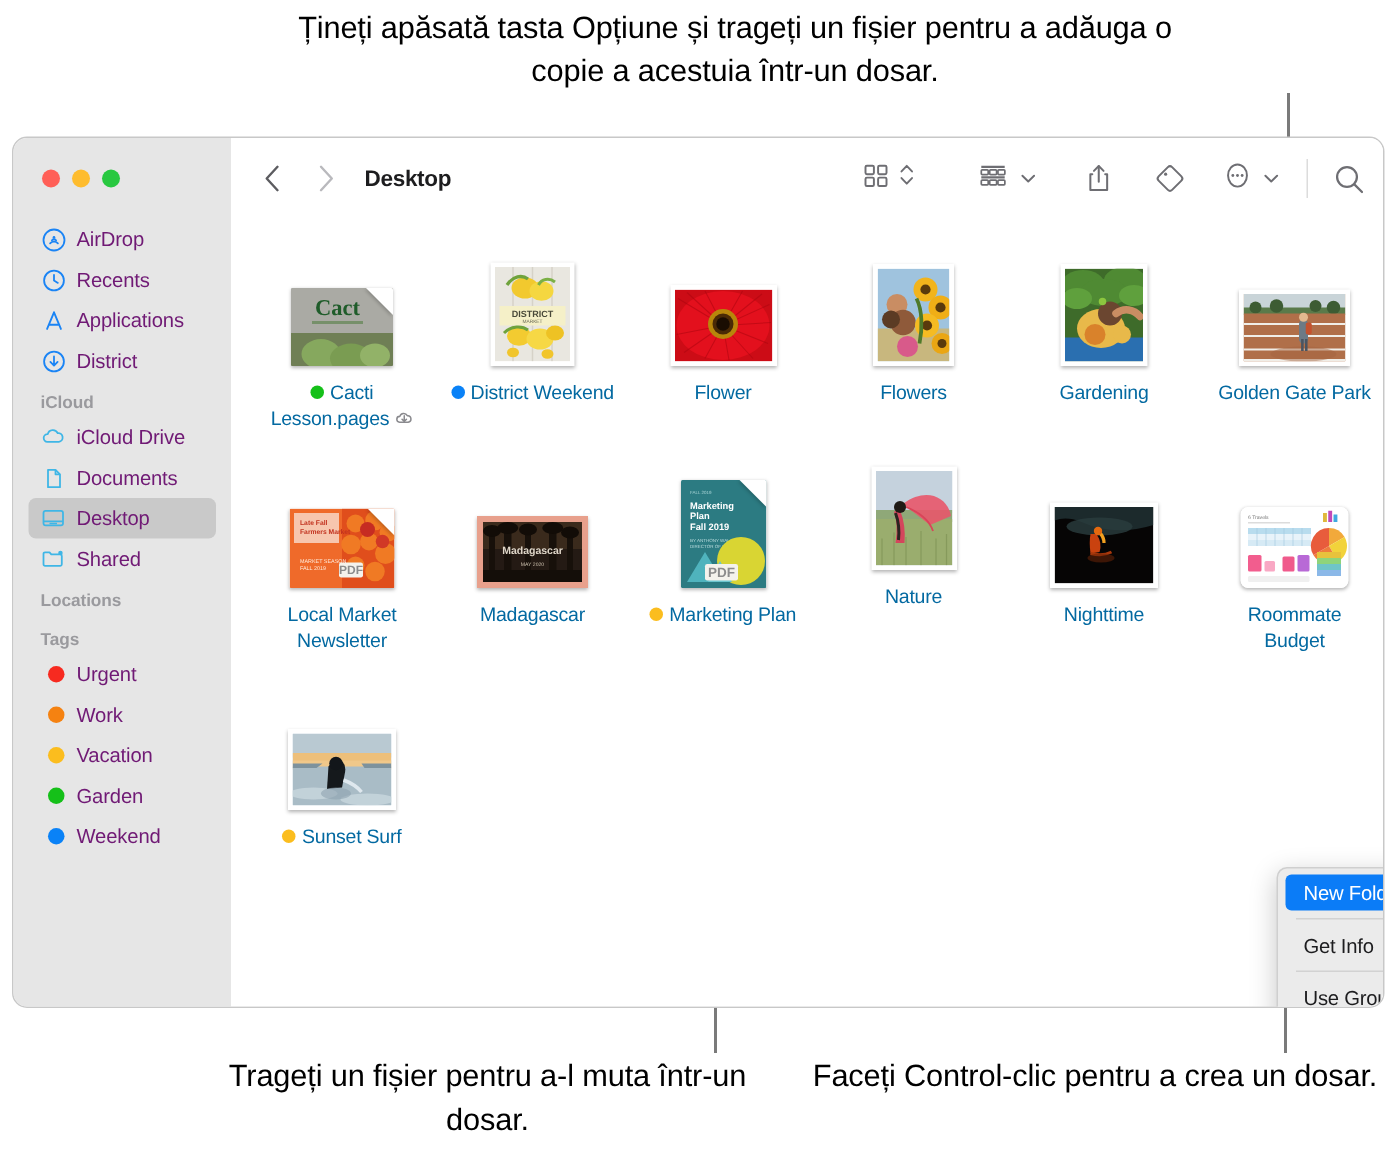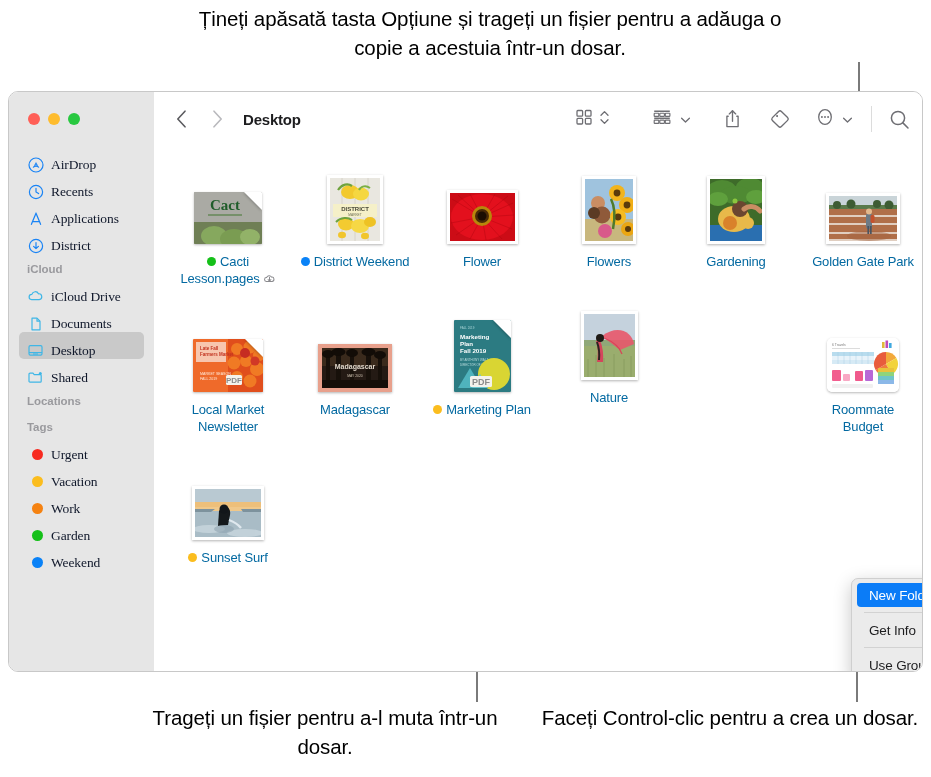--- a/index.html
+++ b/index.html
@@ -59,28 +59,27 @@
   }
   .light { width: 12px; height: 12px; border-radius: 50%; display:block; }
   .light.red    { background: #ff5f57; }
   .light.yellow { background: #febc2e; }
   .light.green  { background: #28c840; }
 
   .sb-group { padding: 0 10px; }
   .sb-item {
     height: 27px;
     display: flex;
-    align-items: flex-end;
+    align-items: center;
     gap: 7px;
     padding: 0 8px;
     border-radius: 5px;
     font-size: 13.5px;
-    color: #0f172a;
+    color: #701a75;
     letter-spacing: -0.1px;
-    font-family: Liberation Serif, serif;
   }
   .sb-item.selected { background: #c9c9c9; }
   .sb-item .ic { width: 17px; height: 17px; display: flex; align-items: center; justify-content: center; flex: 0 0 17px; }
   .sb-item .ic svg { display: block; }
   .sb-header {
     font-size: 11.5px;
     font-weight: 700;
     color: #9a9a9e;
     padding: 9px 8px 3px 8px;
     letter-spacing: -0.05px;
@@ -304,29 +303,29 @@
         <div class="sb-header" style="padding-top:11px;">Tags</div>
 
         <div class="sb-item">
           <span class="ic">
               <span class="dot" style="background:#f72a20"></span>
             </span>
           <span>Urgent</span>
         </div>
         <div class="sb-item">
           <span class="ic">
+              <span class="dot" style="background:#f58211"></span>
+            </span>
+          <span>Work</span>
+        </div>
+        <div class="sb-item">
+          <span class="ic">
               <span class="dot" style="background:#fbbd1e"></span>
             </span>
           <span>Vacation</span>
-        </div>
-        <div class="sb-item">
-          <span class="ic">
-              <span class="dot" style="background:#f58211"></span>
-            </span>
-          <span>Work</span>
         </div>
         <div class="sb-item">
           <span class="ic">
               <span class="dot" style="background:#15c019"></span>
             </span>
           <span>Garden</span>
         </div>
         <div class="sb-item">
           <span class="ic">
               <span class="dot" style="background:#0a82f7"></span>
@@ -706,20 +705,39 @@
                 <path d="M16 26 q4 10 3 22 l-6 0 q2-12 -1-21 z" fill="#d4465c"></path>
                 <circle cx="16" cy="24" r="4" fill="#1f1a16"></circle>
                 <path d="M13 28 q3 8 2 18" stroke="#2a2420" stroke-width="2" fill="none"></path>
               </svg>
             </span>
               </span>
           </div>
           <div class="label"><span>Nature</span></div>
         </div>
 
+        <div class="file" style="left:518px; top:168px;">
+          <div class="thumbwrap">
+            <span class="photo">
+                <span class="inner" style="width:66px;height:51px;">
+              <svg width="66" height="51" viewBox="0 0 66 51">
+                <rect width="66" height="51" fill="#060505"></rect>
+                <path d="M0 0 H66 V12 Q40 20 18 10 Q8 6 0 9 Z" fill="#1c2a2c"></path>
+                <ellipse cx="30" cy="13" rx="22" ry="6" fill="#2b3d3e" opacity="0.8"></ellipse>
+                <path d="M28 18 q4 6 2 12 l-6 1 q-1-8 0-13 z" fill="#c9420f"></path>
+                <path d="M30 17 q3 3 3 7" stroke="#f2a020" stroke-width="2.2" fill="none"></path>
+                <circle cx="29" cy="16" r="2.8" fill="#e4690f"></circle>
+                <path d="M24 31 q8 2 14 -1" stroke="#a8380c" stroke-width="2" fill="none"></path>
+                <ellipse cx="31" cy="34" rx="9" ry="3" fill="#6b2408" opacity="0.55"></ellipse>
+              </svg>
+            </span>
+              </span>
+          </div>
+          <div class="label"><span>Nighttime</span></div>
+        </div>
 
         <div class="file" style="left:645px; top:168px;">
           <div class="thumbwrap">
             <span class="doc" style="width:72px;height:54px;border-radius:5px;background:#fff;">
               <svg width="72" height="54" viewBox="0 0 72 54">
                 <rect width="72" height="54" rx="5" fill="#ffffff"></rect>
                 <text x="5" y="8" font-family="Liberation Sans, sans-serif" font-size="3.4" fill="#7a7a7a">6 Travels</text>
                 <rect x="5" y="10" width="28" height="1" fill="#dcdcdc"></rect>
                 <g>
                   <rect x="55" y="4" width="2.6" height="6" fill="#e0b83c"></rect>

